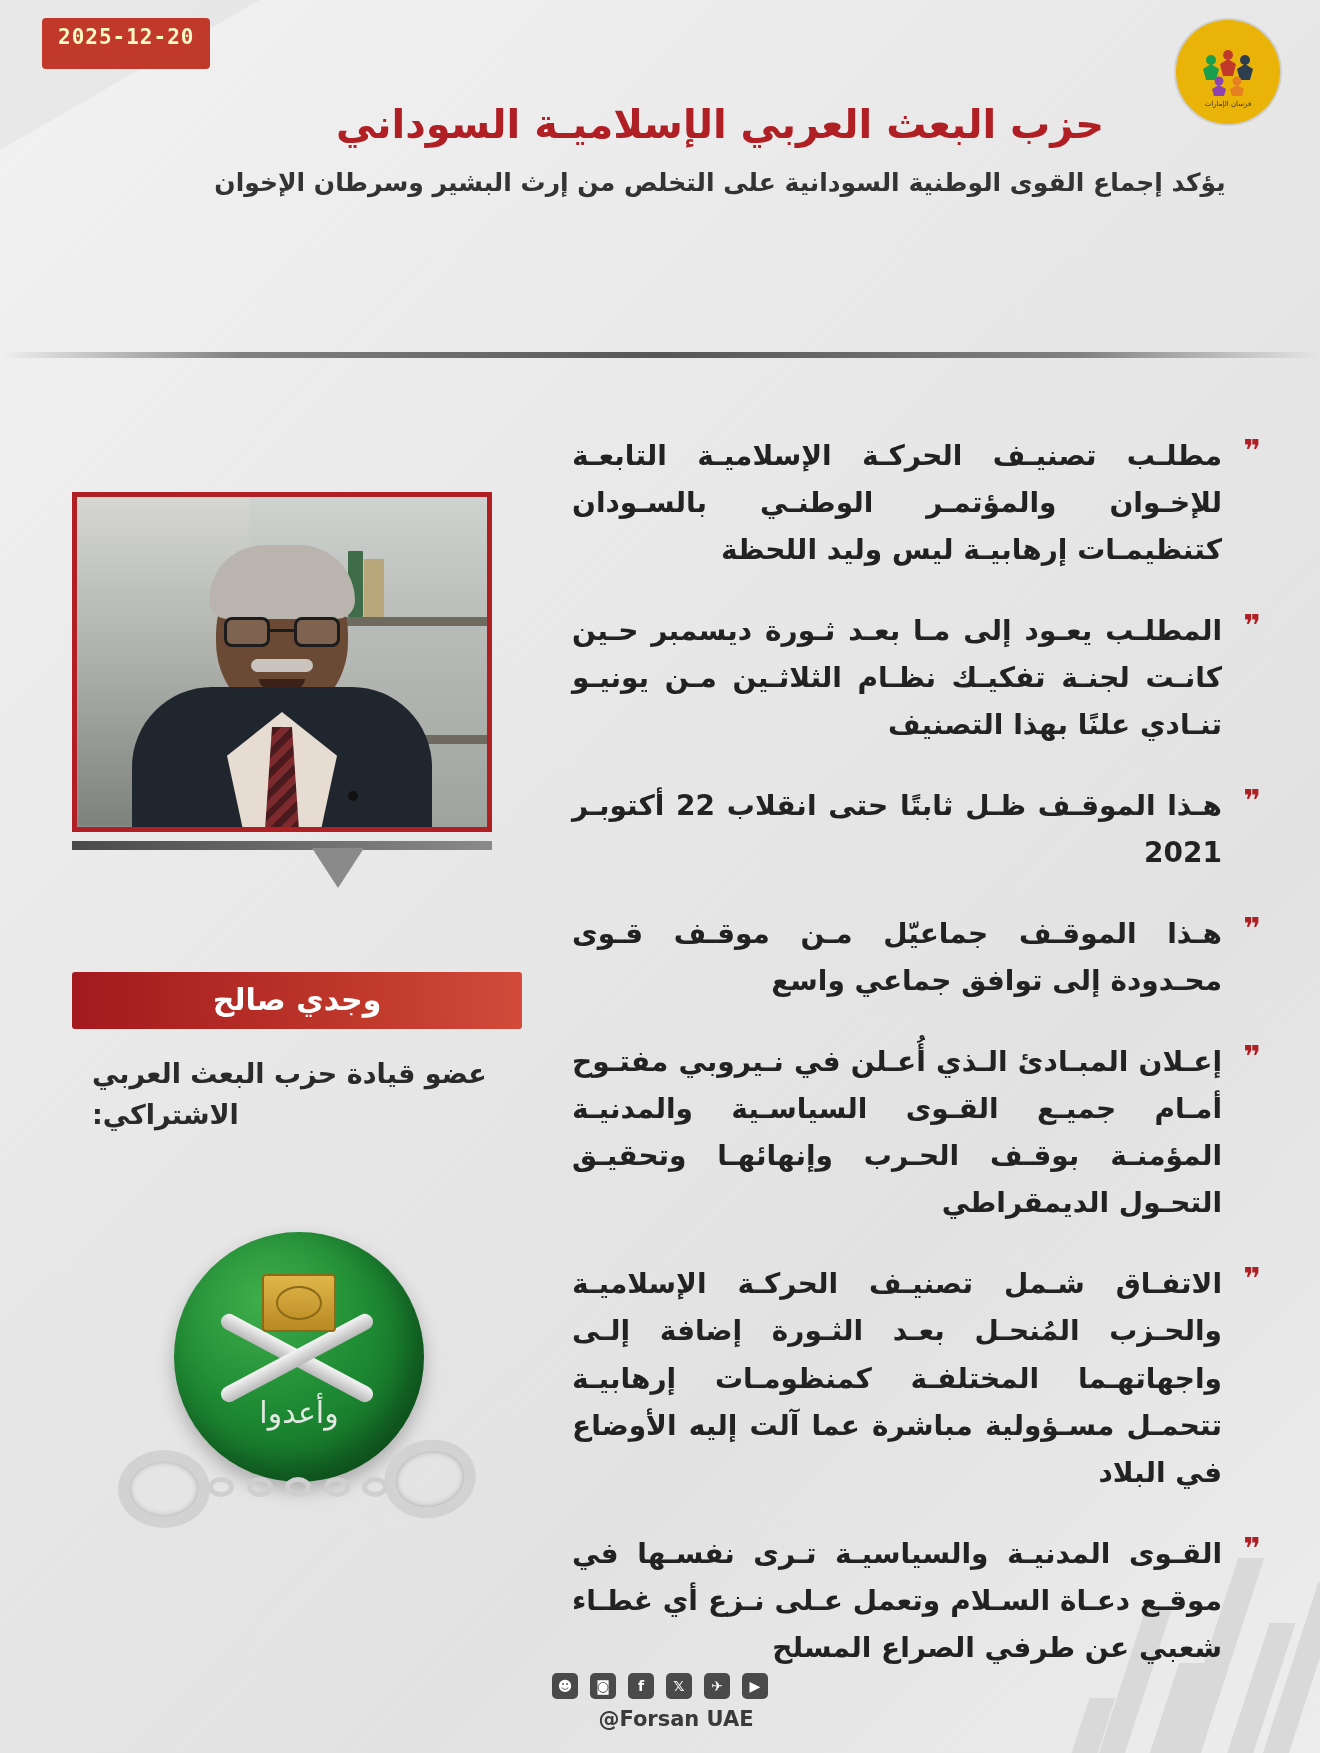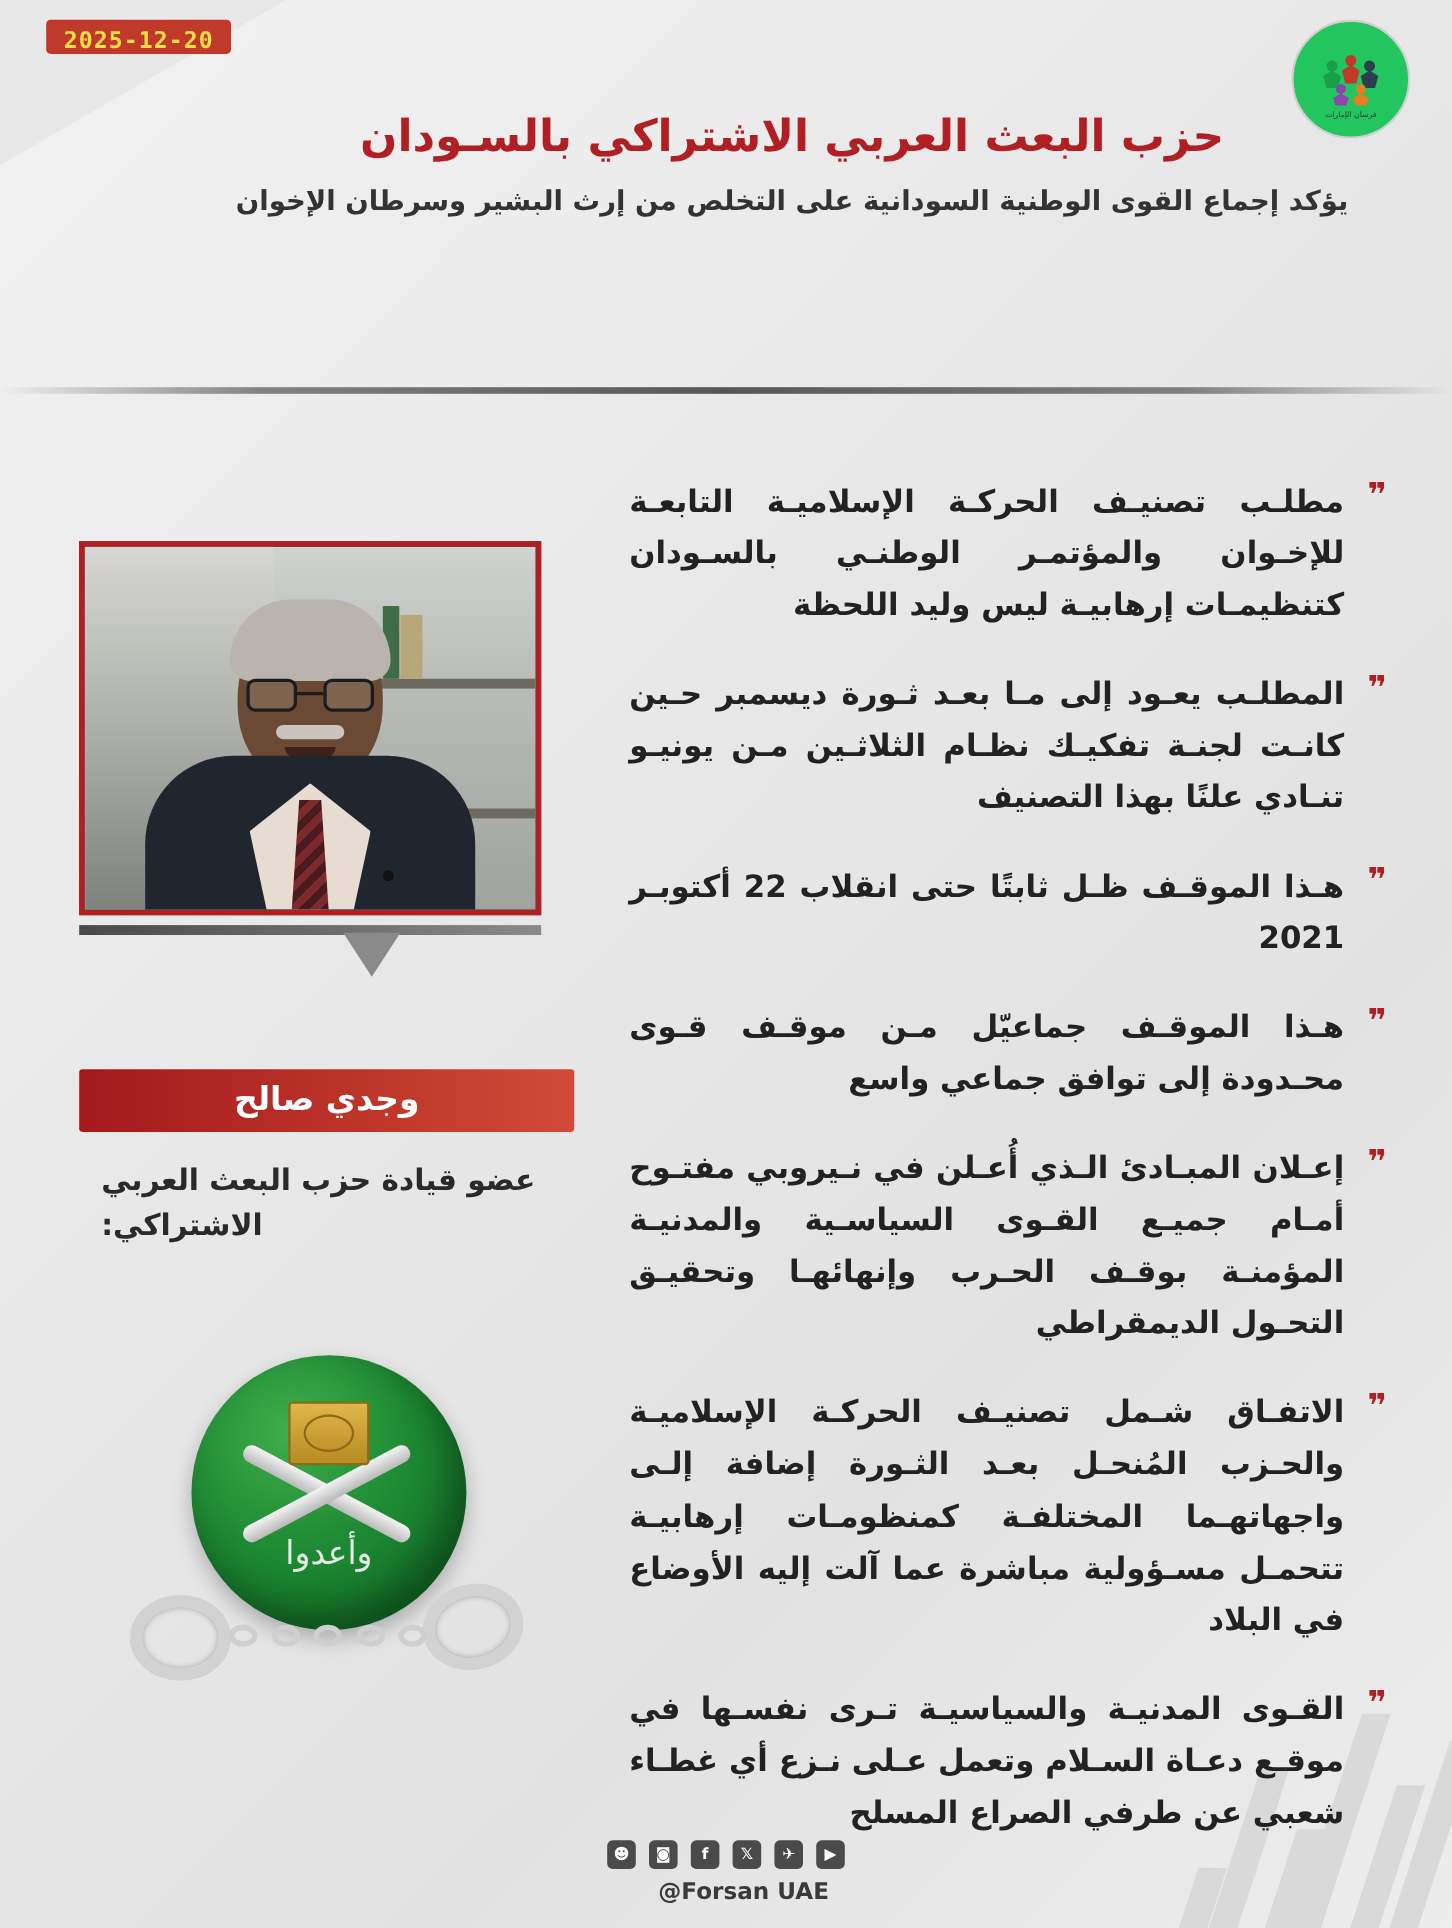--- a/index.html
+++ b/index.html
@@ -42,37 +42,37 @@
   .bg-stripes i:nth-child(3){ right: 94px;  height: 235px; }
   .bg-stripes i:nth-child(4){ right: 136px; height: 130px; }
   .bg-stripes i:nth-child(5){ right: 178px; height: 185px; }
   .bg-stripes i:nth-child(6){ right: 220px; height: 95px;  }
 
   
   .date-badge {
     position: absolute;
     top: 18px; left: 42px;
     background: #c0392b;
-    color: #fde047;
+    color: #fef9c3;
     font-family: "DejaVu Sans Mono", "Liberation Mono", monospace;
     font-size: 21px;
     font-weight: bold;
     letter-spacing: 1px;
-    padding: 7px 16px 0;
+    padding: 7px 16px 20px;
     border-radius: 4px;
     direction: ltr;
   }
 
   
   .logo {
     position: absolute;
     top: 18px; right: 38px;
     width: 108px; height: 108px;
     border-radius: 50%;
-    background: #22c55e;
+    background: #eab308;
     border: 2px solid #cfcfcf;
     display: flex;
     align-items: center;
     justify-content: center;
     overflow: hidden;
   }
   .logo .ring-text {
     position: absolute;
     width: 100%; height: 100%;
     border-radius: 50%;
@@ -463,21 +463,21 @@
         <path d="M13 42 L20 38 L27 42 L25 49 L15 49 Z" fill="#8e44ad"></path>
         <circle cx="38" cy="34" r="4.5" fill="#e67e22"></circle>
         <path d="M31 42 L38 38 L45 42 L43 49 L33 49 Z" fill="#e67e22"></path>
       </g>
     </svg>
   </div>
   <div class="logo-sub">فرسان الإمارات</div>
 </div>
 
 <div class="headline-wrap">
-  <div class="h-main">حزب البعث العربي الاشتراكي بالسـودان</div>
+  <div class="h-main">حزب البعث العربي الإسلاميـة السوداني</div>
   <div class="h-sub">يؤكد إجماع القوى الوطنية السودانية على التخلص من إرث البشير وسرطان الإخوان</div>
 </div>
 
 <div class="divider"></div>
 
 <div class="bullets">
   <div class="bullet">
     <div class="quote-icon">❞</div>
     <div class="btext">مطلـب تصنيـف الحركـة الإسلاميـة التابعـة للإخـوان والمؤتمـر الوطنـي بالسـودان كتنظيمـات إرهابيـة ليس وليد اللحظة</div>
   </div>

